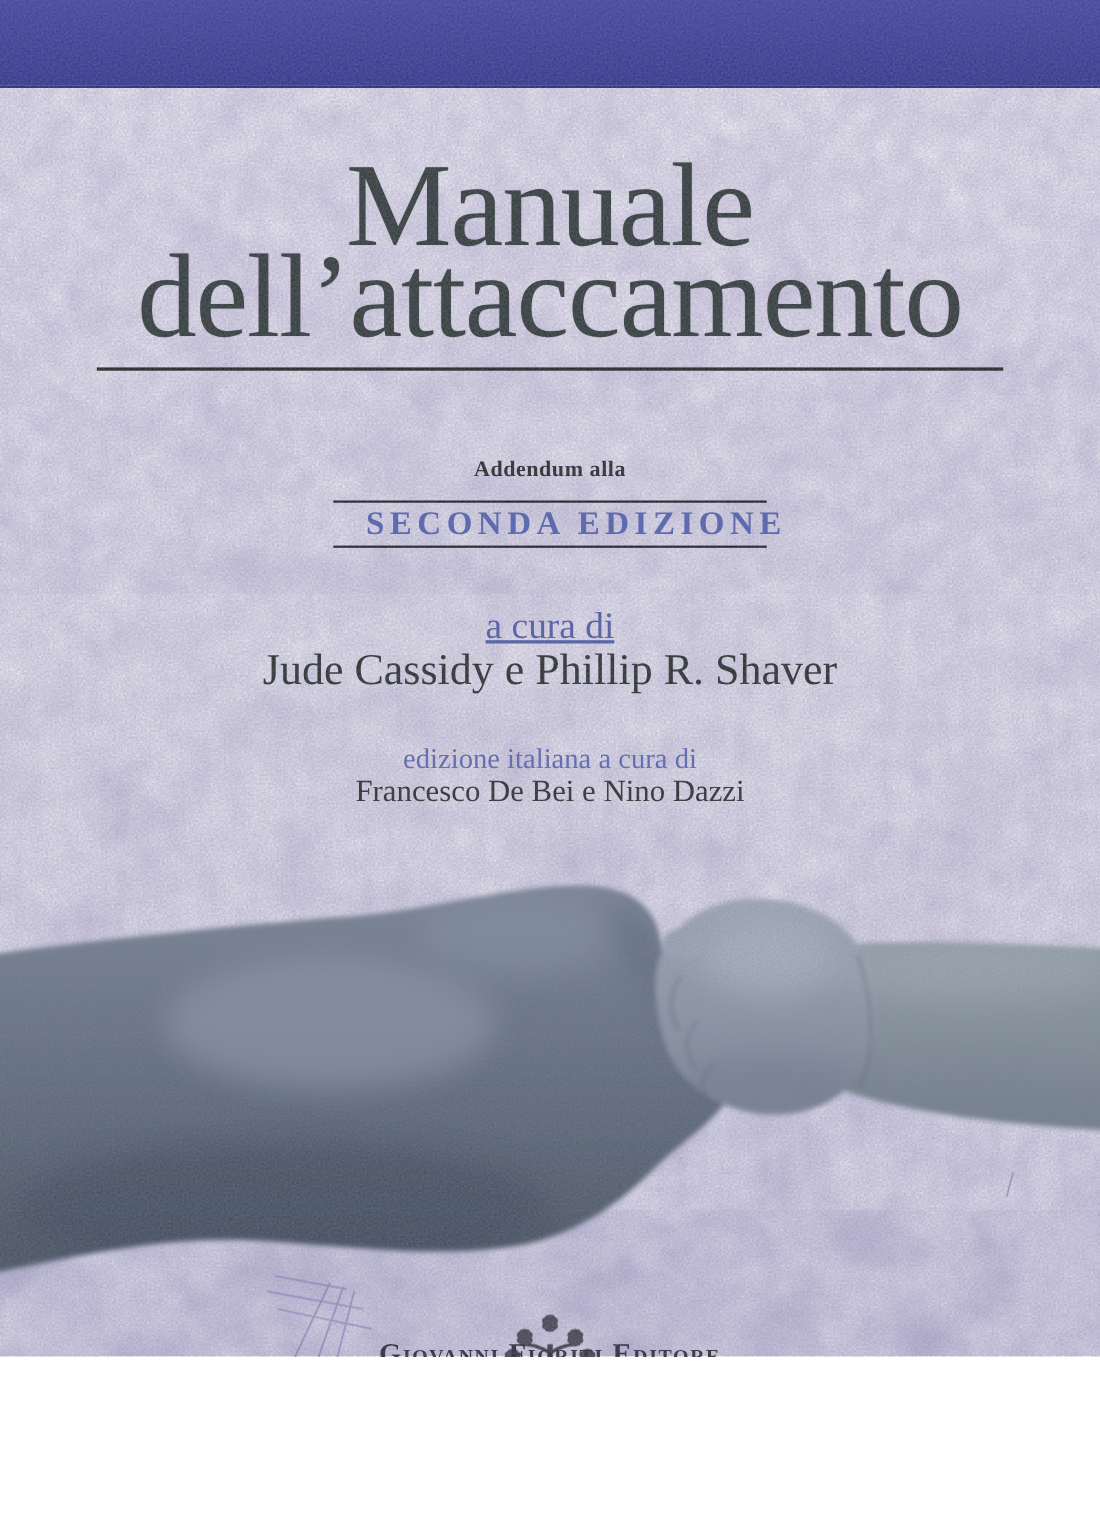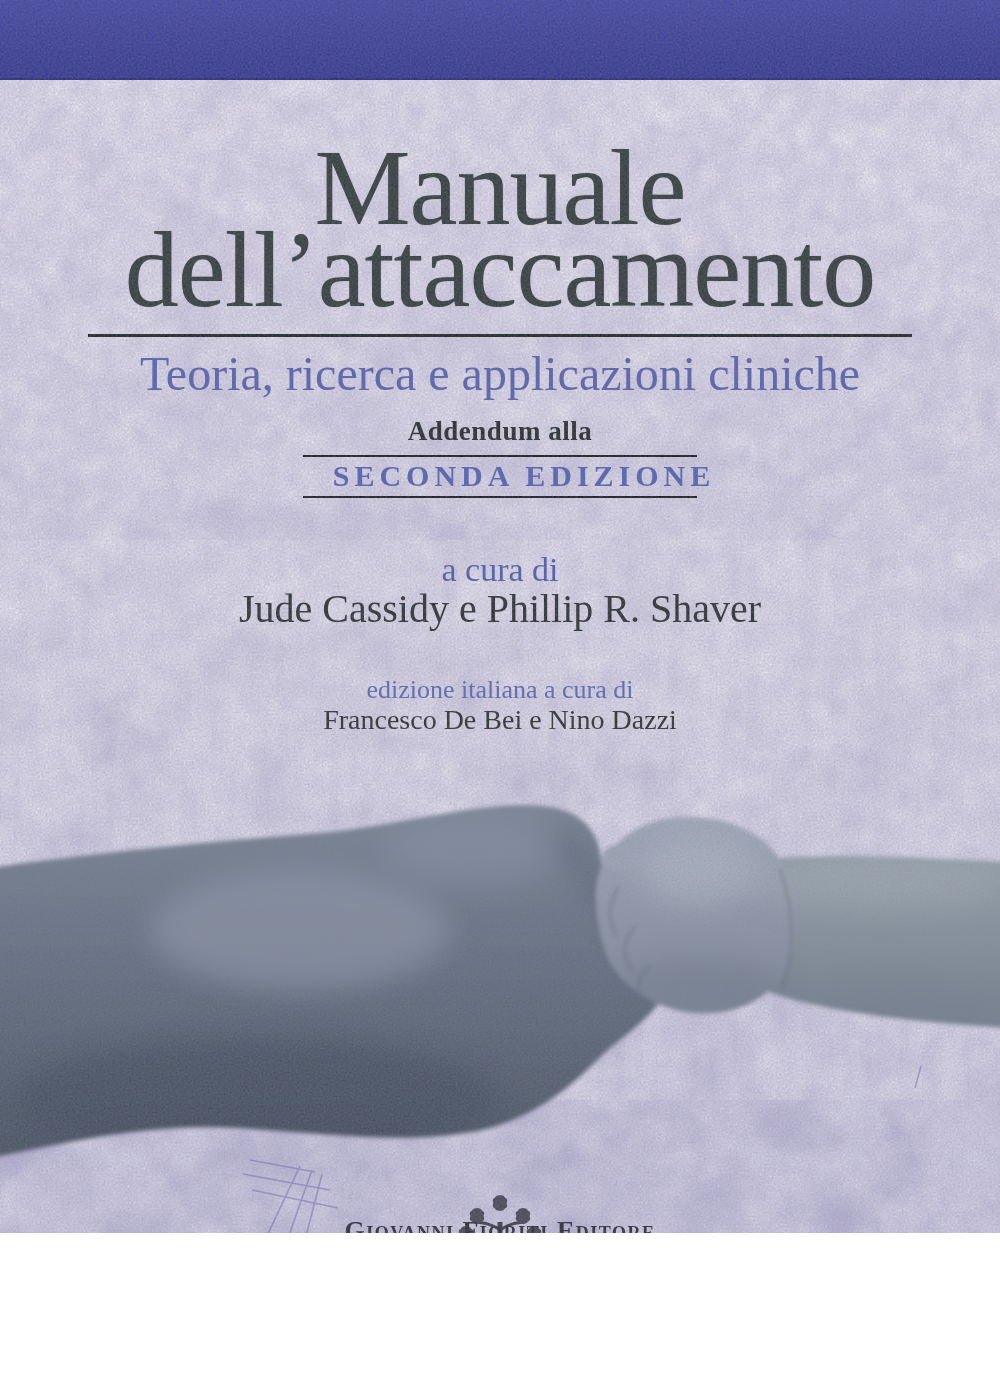--- a/index.html
+++ b/index.html
@@ -16,26 +16,26 @@
     background:linear-gradient(180deg,#4448a2 0%,#3b3f97 55%,#343890 100%);
     border-bottom:2px solid #282c78;
   }
   .t{position:absolute;left:0;width:1000px;text-align:center;white-space:nowrap;}
   .title-line{font-size:108px;line-height:1;color:#333e38;letter-spacing:-1px;
     text-shadow:0 0 1px rgba(40,50,45,.4);}
   .title1{top:134px;}
   .title2{top:216px;}
   .rule-main{position:absolute;left:88px;top:334px;width:824px;height:3px;background:#20261f;}
   .subtitle{top:346px;font-size:48px;color:#5966ae;}
-  .addendum{top:416px;font-size:27px;font-weight:bold;color:#272d28;letter-spacing:.5px;}
+  .addendum{top:416px;font-size:20px;font-weight:bold;color:#272d28;letter-spacing:.5px;}
   .ed-rule{position:absolute;left:303px;width:394px;height:2px;background:#1b1b1f;}
   .ed-rule-top{top:455px;}
   .ed-rule-bot{top:496px;}
   .edition{top:459px;font-size:30px;font-weight:bold;color:#5566b2;letter-spacing:5px;margin-left:24px;}
-  .acura{top:551px;font-size:34px;color:#5060a8;}
+  .acura{top:551px;font-size:34px;color:#5060a8;text-decoration:underline;}
   .editors{top:585px;font-size:40px;color:#2b322d;}
   .ital-label{top:675px;font-size:26px;color:#5d6cb4;}
   .ital-editors{top:704px;font-size:28px;color:#2b322d;}
   .publisher{top:1216px;font-size:26px;font-weight:bold;color:#2c2c34;
     font-variant:small-caps;letter-spacing:1.5px;}
   .emblem{position:absolute;left:454px;top:1190px;}
   .grain-top{z-index:40;}
 </style>
 </head>
 <body>
@@ -62,21 +62,20 @@
     <rect x="0" y="540" width="1000" height="560" filter="url(#streaks)" opacity="0.18"></rect>
   </svg>
 
   <div class="band"></div>
 
   <div class="t title-line title1">Manuale</div>
   <div class="t title-line title2">dell’attaccamento</div>
 
   <div class="rule-main"></div>
 
-  <div class="t subtitle">Teoria, ricerca e applicazioni cliniche</div>
 
   <div class="t addendum">Addendum alla</div>
 
   <div class="ed-rule ed-rule-top"></div>
   <div class="t edition">SECONDA EDIZIONE</div>
   <div class="ed-rule ed-rule-bot"></div>
 
   <div class="t acura">a cura di</div>
   <div class="t ital-label">edizione italiana a cura di</div>
 

